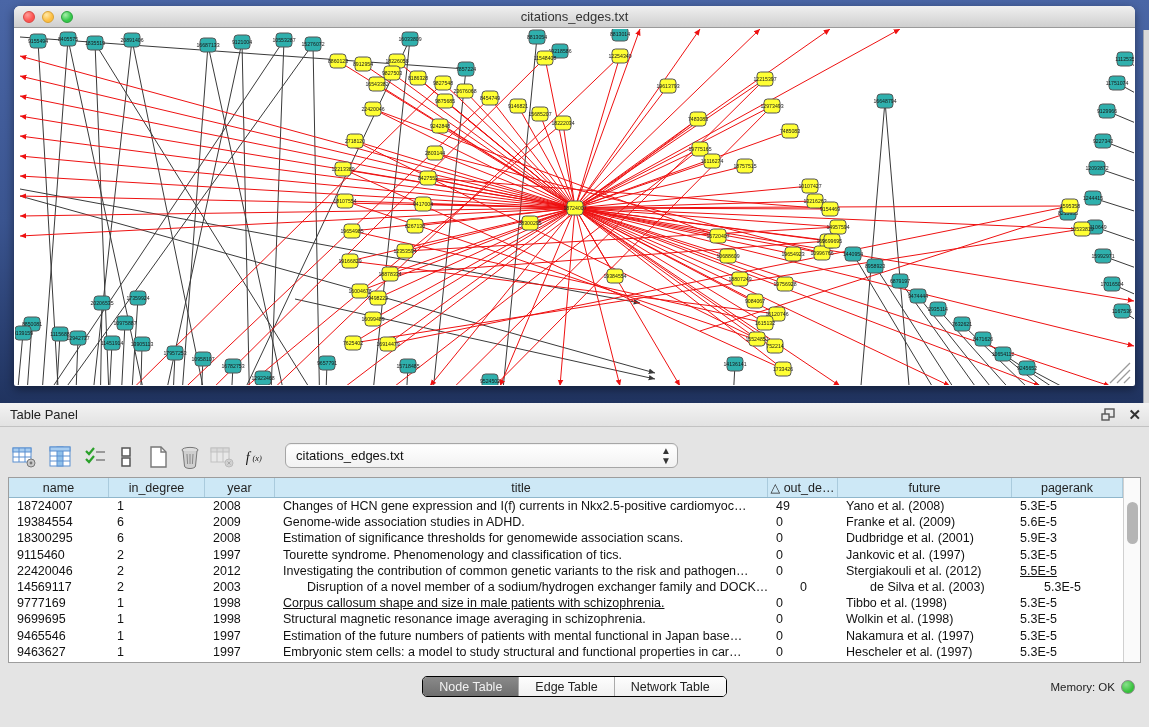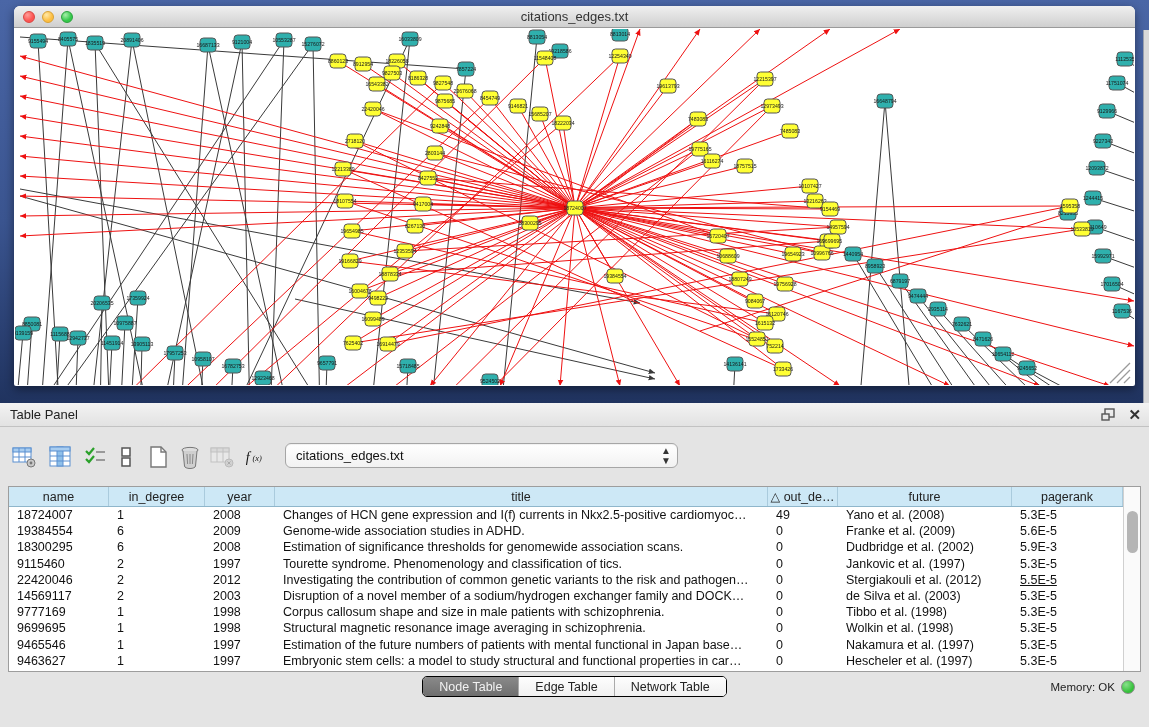--- a/index.html
+++ b/index.html
@@ -40,21 +40,21 @@
   .toolbar { position:relative; height:58px; }
   .tool-btn { position:absolute; top:16px; width:28px; height:28px;
     display:flex; align-items:center; justify-content:center; }
   .combo { position:absolute; left:285px; top:16px; width:393px; height:25px;
     background:linear-gradient(#ffffff,#f2f2f2); border:1px solid #a6a6a6; border-radius:6px;
     box-shadow:inset 0 1px 1px rgba(0,0,0,.06); display:flex; align-items:center; }
   .combo .combo-text { flex:1; padding-left:10px; font-size:13px; color:#111;
     white-space:nowrap; overflow:hidden; }
   .combo .combo-arrows { width:22px; text-align:center; font-size:10px; color:#333; line-height:10px; }
 
-  .table-wrap { position:absolute; left:8px; top:83px; width:1133px; height:186px;
+  .table-wrap { position:absolute; left:8px; top:74px; width:1133px; height:186px;
     background:#fff; border:1px solid #9d9d9d; display:flex; }
   .grid-area { flex:1; overflow:hidden; }
   .thead { display:flex; height:20px; background:#cde8f6; border-bottom:1px solid #8fb6cb; }
   .th { font-size:12.5px; color:#222; text-align:center; line-height:20px;
     border-right:1px solid #aacbdd; overflow:hidden; white-space:nowrap; }
   .trow { display:flex; height:16.2px; }
   .td { font-size:12.5px; color:#111; line-height:16px; padding-left:8px;
     overflow:hidden; white-space:nowrap; }
   .vscroll { width:17px; background:#fafafa; border-left:1px solid #d0d0d0; position:relative; }
   .vthumb { position:absolute; left:2.5px; top:24px; width:11px; height:42px;
@@ -856,21 +856,21 @@
             <div class="td" style="flex: 0 0 70px;">0</div>
             <div class="td" style="flex: 0 0 174px;">Franke et al. (2009)</div>
             <div class="td" style="flex: 1 1 0%;">5.6E-5</div>
           </div>
           <div class="trow">
             <div class="td" style="flex: 0 0 100px;">18300295</div>
             <div class="td" style="flex: 0 0 96px;">6</div>
             <div class="td" style="flex: 0 0 70px;">2008</div>
             <div class="td" style="flex: 0 0 493px;">Estimation of significance thresholds for genomewide association scans.</div>
             <div class="td" style="flex: 0 0 70px;">0</div>
-            <div class="td" style="flex: 0 0 174px;">Dudbridge et al. (2002)</div>
+            <div class="td" style="flex: 0 0 174px;">Dudbridge et al. (2001)</div>
             <div class="td" style="flex: 1 1 0%;">5.9E-3</div>
           </div>
           <div class="trow">
             <div class="td" style="flex: 0 0 100px;">9115460</div>
             <div class="td" style="flex: 0 0 96px;">2</div>
             <div class="td" style="flex: 0 0 70px;">1997</div>
             <div class="td" style="flex: 0 0 493px;">Tourette syndrome. Phenomenology and classification of tics.</div>
             <div class="td" style="flex: 0 0 70px;">0</div>
             <div class="td" style="flex: 0 0 174px;">Jankovic et al. (1997)</div>
             <div class="td" style="flex: 1 1 0%;">5.3E-5</div>
@@ -881,30 +881,30 @@
             <div class="td" style="flex: 0 0 70px;">2012</div>
             <div class="td" style="flex: 0 0 493px;">Investigating the contribution of common genetic variants to the risk and pathogen…</div>
             <div class="td" style="flex: 0 0 70px;">0</div>
             <div class="td" style="flex: 0 0 174px;">Stergiakouli et al. (2012)</div>
             <div class="td" style="flex: 1 1 0%; text-decoration: underline;">5.5E-5</div>
           </div>
           <div class="trow">
             <div class="td" style="flex: 0 0 100px;">14569117</div>
             <div class="td" style="flex: 0 0 96px;">2</div>
             <div class="td" style="flex: 0 0 70px;">2003</div>
-            <div class="td" style="flex: 0 0 493px;">Disruption of a novel member of a sodium/hydrogen exchanger family and DOCK…</div>
+            <div class="td" style="flex: 0 0 493px; margin-left: 24px;">Disruption of a novel member of a sodium/hydrogen exchanger family and DOCK…</div>
             <div class="td" style="flex: 0 0 70px;">0</div>
             <div class="td" style="flex: 0 0 174px;">de Silva et al. (2003)</div>
             <div class="td" style="flex: 1 1 0%;">5.3E-5</div>
           </div>
           <div class="trow">
             <div class="td" style="flex: 0 0 100px;">9777169</div>
             <div class="td" style="flex: 0 0 96px;">1</div>
             <div class="td" style="flex: 0 0 70px;">1998</div>
-            <div class="td" style="flex: 0 0 493px;">Corpus callosum shape and size in male patients with schizophrenia.</div>
+            <div class="td" style="flex: 0 0 493px; text-decoration: underline;">Corpus callosum shape and size in male patients with schizophrenia.</div>
             <div class="td" style="flex: 0 0 70px;">0</div>
             <div class="td" style="flex: 0 0 174px;">Tibbo et al. (1998)</div>
             <div class="td" style="flex: 1 1 0%;">5.3E-5</div>
           </div>
           <div class="trow">
             <div class="td" style="flex: 0 0 100px;">9699695</div>
             <div class="td" style="flex: 0 0 96px;">1</div>
             <div class="td" style="flex: 0 0 70px;">1998</div>
             <div class="td" style="flex: 0 0 493px;">Structural magnetic resonance image averaging in schizophrenia.</div>
             <div class="td" style="flex: 0 0 70px;">0</div>

